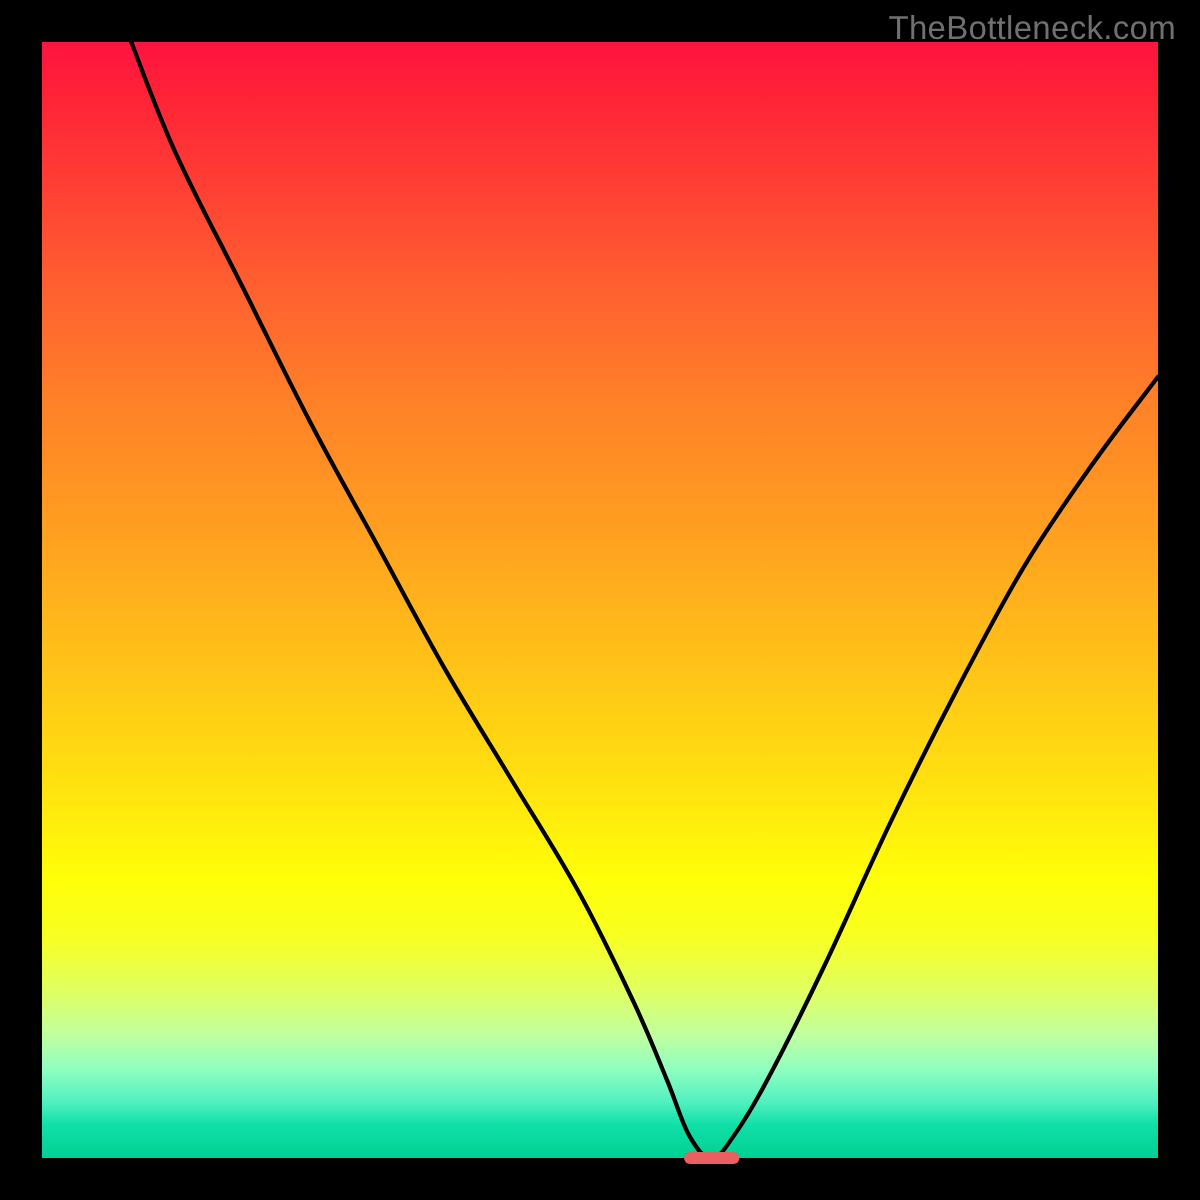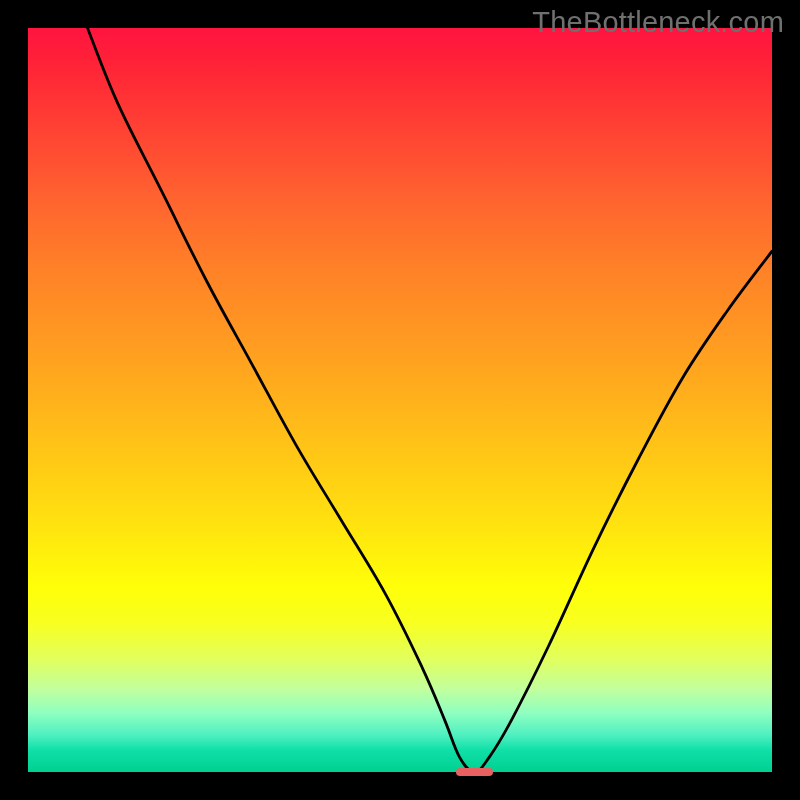--- a/index.html
+++ b/index.html
@@ -9,21 +9,21 @@
     background: #000;
     position: relative;
     font-family: Arial, sans-serif;
     overflow: hidden;
   }
   .watermark {
     position: absolute;
     top: 6px;
     right: 16px;
     color: #707070;
-    font-size: 29px;
+    font-size: 22px;
     font-weight: 500;
     z-index: 10;
     letter-spacing: 0.2px;
   }
   .plot-area {
     position: absolute;
     left: 28px;
     top: 28px;
     width: 744px;
     height: 744px;

